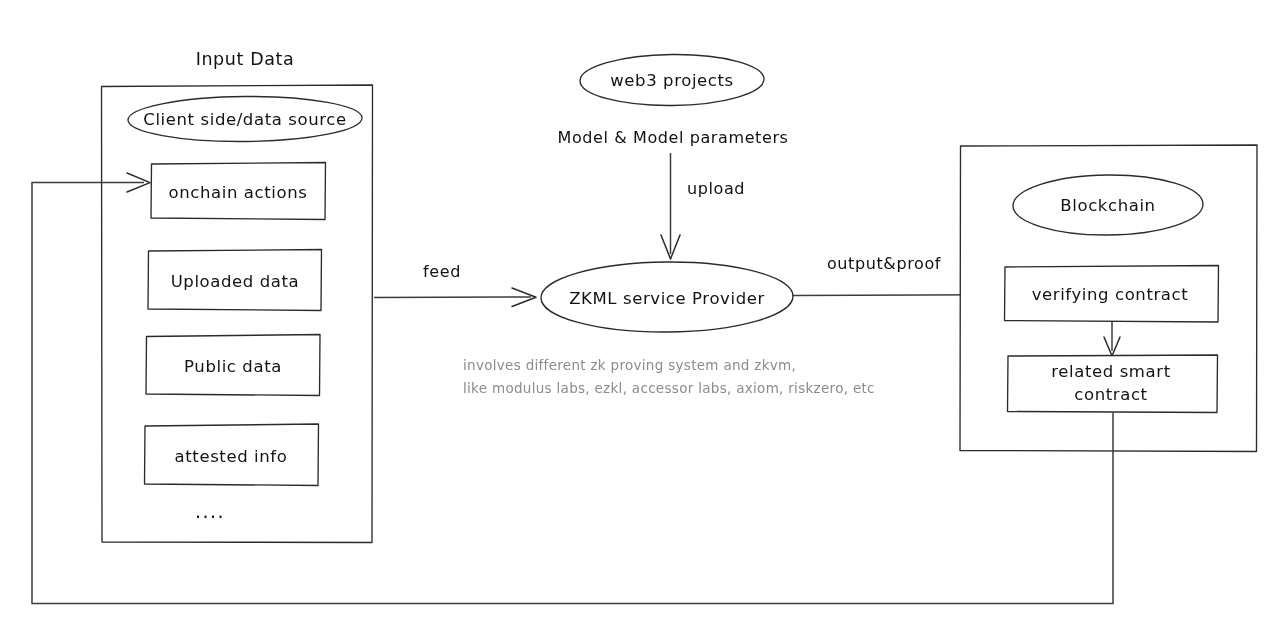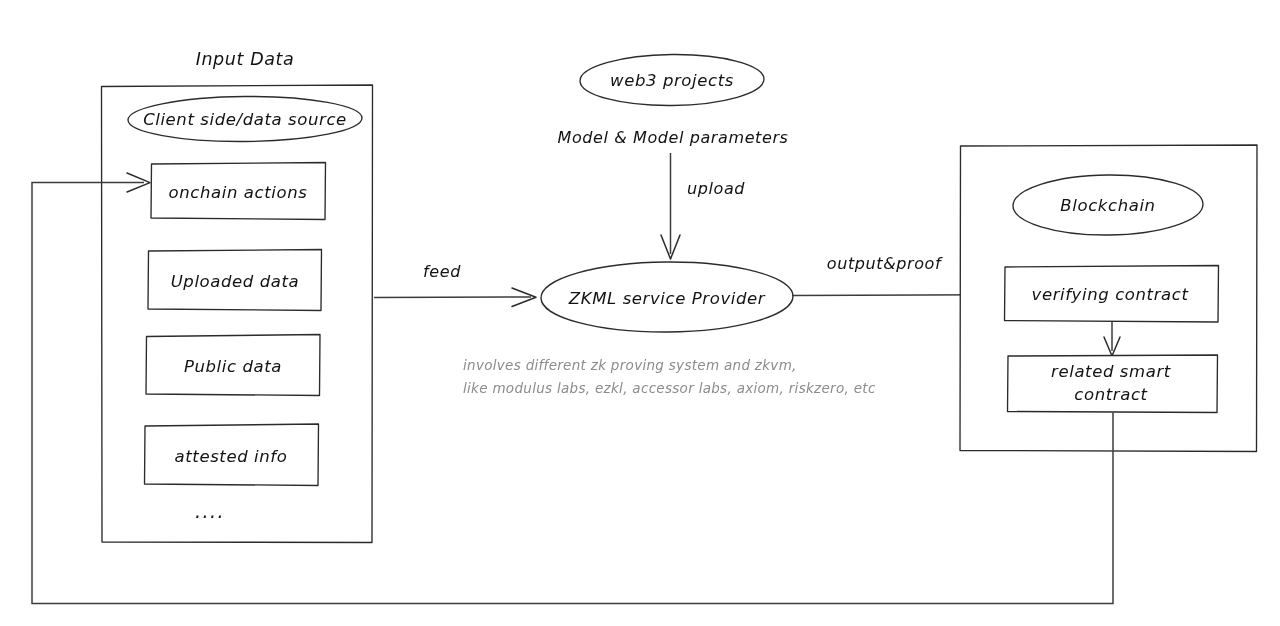--- a/index.html
+++ b/index.html
@@ -8,21 +8,20 @@
     padding: 0;
     background: #ffffff;
   }
   #canvas {
     position: relative;
     width: 1280px;
     height: 626px;
     background: #ffffff;
     overflow: hidden;
     font-family: "DejaVu Sans", sans-serif;
-    font-style: italic;
   }
   #diagram-svg {
     position: absolute;
     left: 0;
     top: 0;
     width: 1280px;
     height: 626px;
   }
   .hand-text {
     font-family: "DejaVu Sans", sans-serif;

